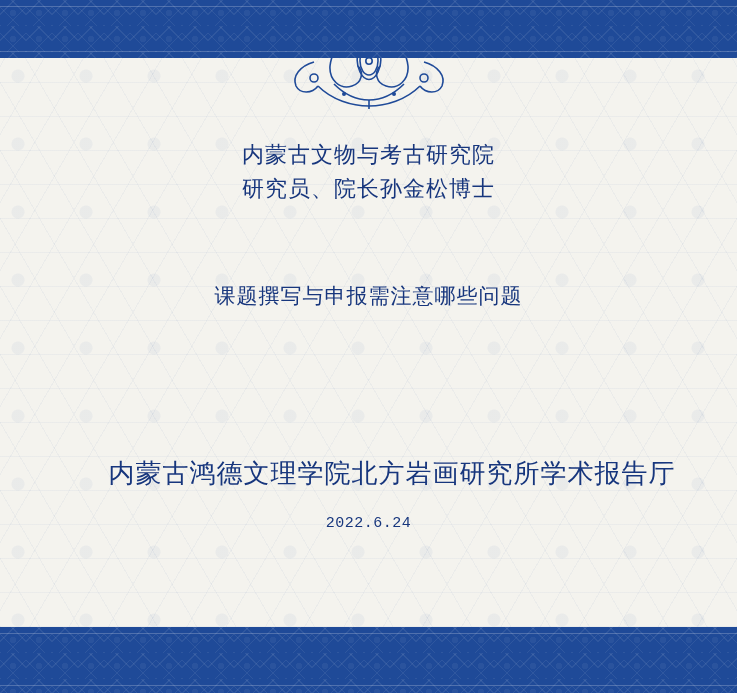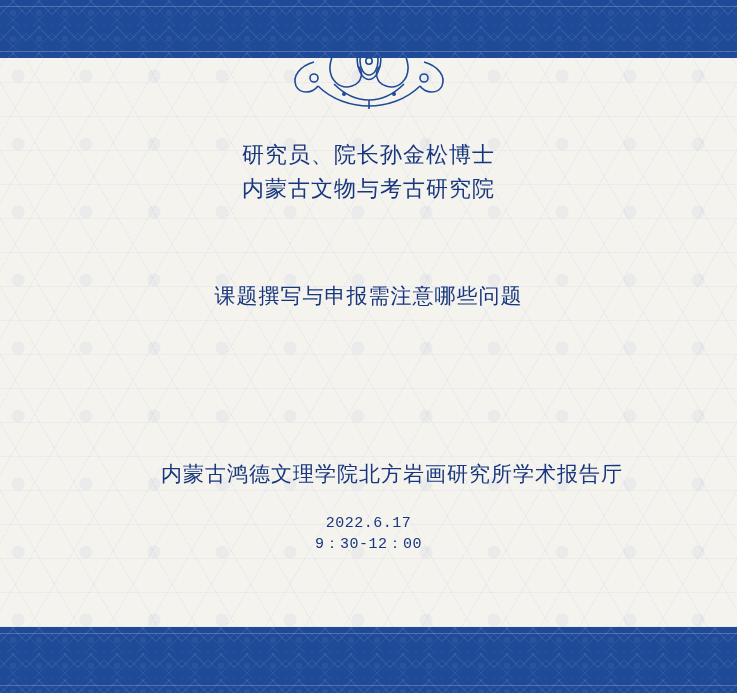--- a/index.html
+++ b/index.html
@@ -113,21 +113,21 @@
     letter-spacing: 1px;
     color: #17367d;
   }
 
   .block-venue {
     position: absolute;
     top: 400px;
     width: 100%;
   }
   .block-venue .line {
-    font-size: 21px;
+    font-size: 26px;
     line-height: 32px;
     letter-spacing: 1px;
     color: #17367d;
     margin-left: 47px;
   }
 
   .block-time {
     position: absolute;
     top: 455px;
     width: 100%;
@@ -175,32 +175,31 @@
       <g fill="#1f4a98">
         <circle cx="95" cy="14" r="2.4"></circle>
         <circle cx="70" cy="80" r="2"></circle>
         <circle cx="120" cy="80" r="2"></circle>
       </g>
     </svg>
 
     <div class="content">
 
       <div class="block-intro">
+        <div class="line">内蒙古文物与考古研究院</div>
         <div class="line">研究员、院长孙金松博士</div>
-        <div class="line">内蒙古文物与考古研究院</div>
       </div>
 
       <div class="block-topics">
         <div class="line">课题撰写与申报需注意哪些问题</div>
       </div>
 
       <div class="block-venue">
         <div class="line">内蒙古鸿德文理学院北方岩画研究所学术报告厅</div>
       </div>
 
       <div class="block-time">
-        <div class="line">2022.6.17</div>
-        <div class="line">9：30-12：00</div>
+        <div class="line">2022.6.24</div>
       </div>
 
     </div>
   </div>
 </div>
 
 </body></html>

